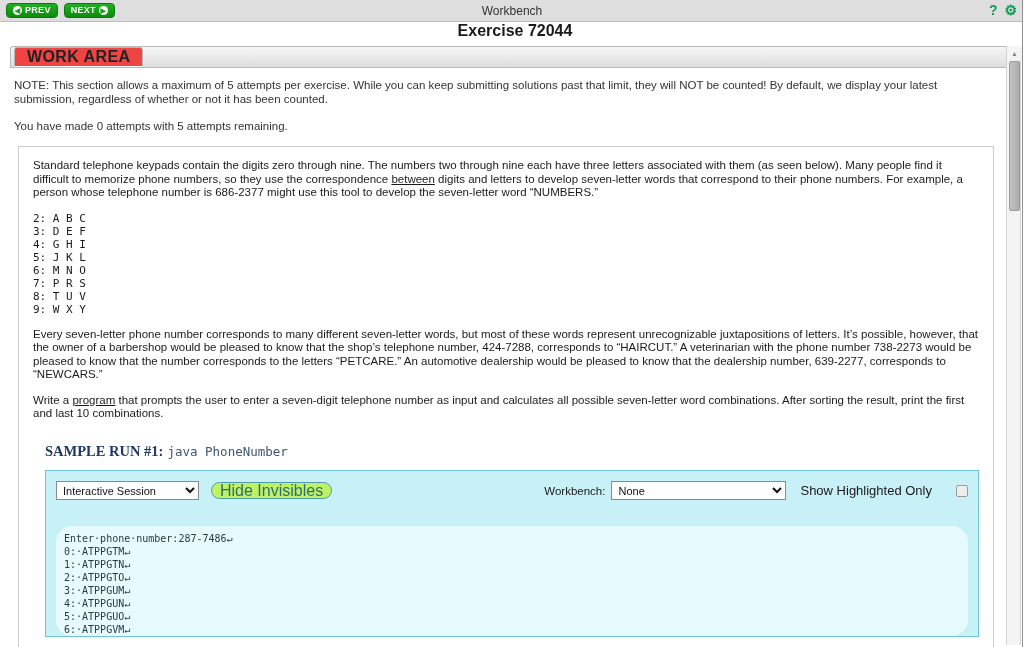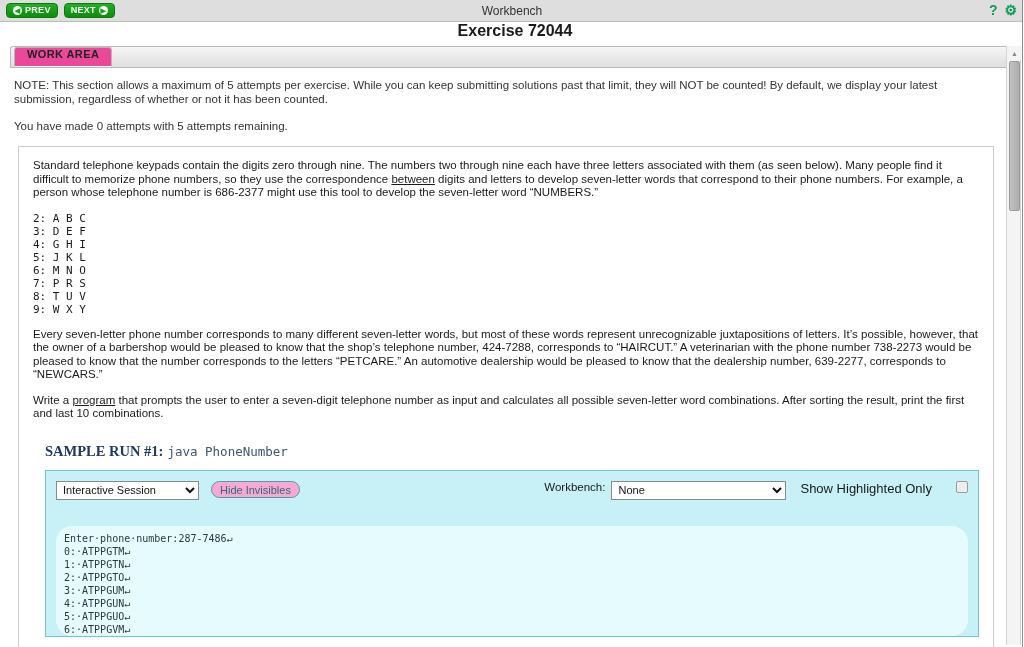--- a/index.html
+++ b/index.html
@@ -106,25 +106,25 @@
     border-bottom: none;
     border-radius: 3px 3px 0 0;
   }
   .tab {
     position: absolute;
     left: 4px; bottom: 0;
     height: 20px;
     padding: 0 12px;
     display: flex;
     align-items: flex-start;
-    font-size: 11px;
+    font-size: 16px;
     font-weight: bold;
     color: #222222;
     letter-spacing: .4px;
-    background: #ec4899;
+    background: #ef4444;
     border: 1px solid #b9b9b9;
     border-bottom: 1px solid #ffffff;
     border-radius: 3px 3px 0 0;
     cursor: pointer;
   }
 
   
   .note {
     margin: 10px 12px 0 14px;
     font-size: 11.5px;
@@ -176,40 +176,40 @@
 
   
   .console {
     margin: 0 0 0 12px;
     background: #c8f0f7;
     border: 1px solid #6fc6d4;
     padding: 10px 10px 0 10px;
   }
   .consolebar {
     display: flex;
-    align-items: flex-start;
+    align-items: center;
     height: 20px;
   }
   select.sel {
     font-family: "Liberation Sans", sans-serif;
     font-size: 11px;
     height: 19px;
     border: 1px solid #8a8a8a;
     background: #ffffff;
     color: #111111;
     padding: 0 2px;
     border-radius: 0;
   }
   .sel-session { width: 143px; }
   .sel-highlight { width: 175px; }
   .btn-ghost {
     margin-left: 12px;
-    font-size: 11px;
+    font-size: 16px;
     color: #2e6c78;
-    background: #f9a8d4;
+    background: #bef264;
     border: 1px solid #4e9dab;
     border-radius: 9px;
     padding: 2px 8px;
     height: 17px;
     line-height: 12px;
     cursor: pointer;
     font-family: "Liberation Sans", sans-serif;
   }
   .spacer { flex: 1; }
   .hl-label {

